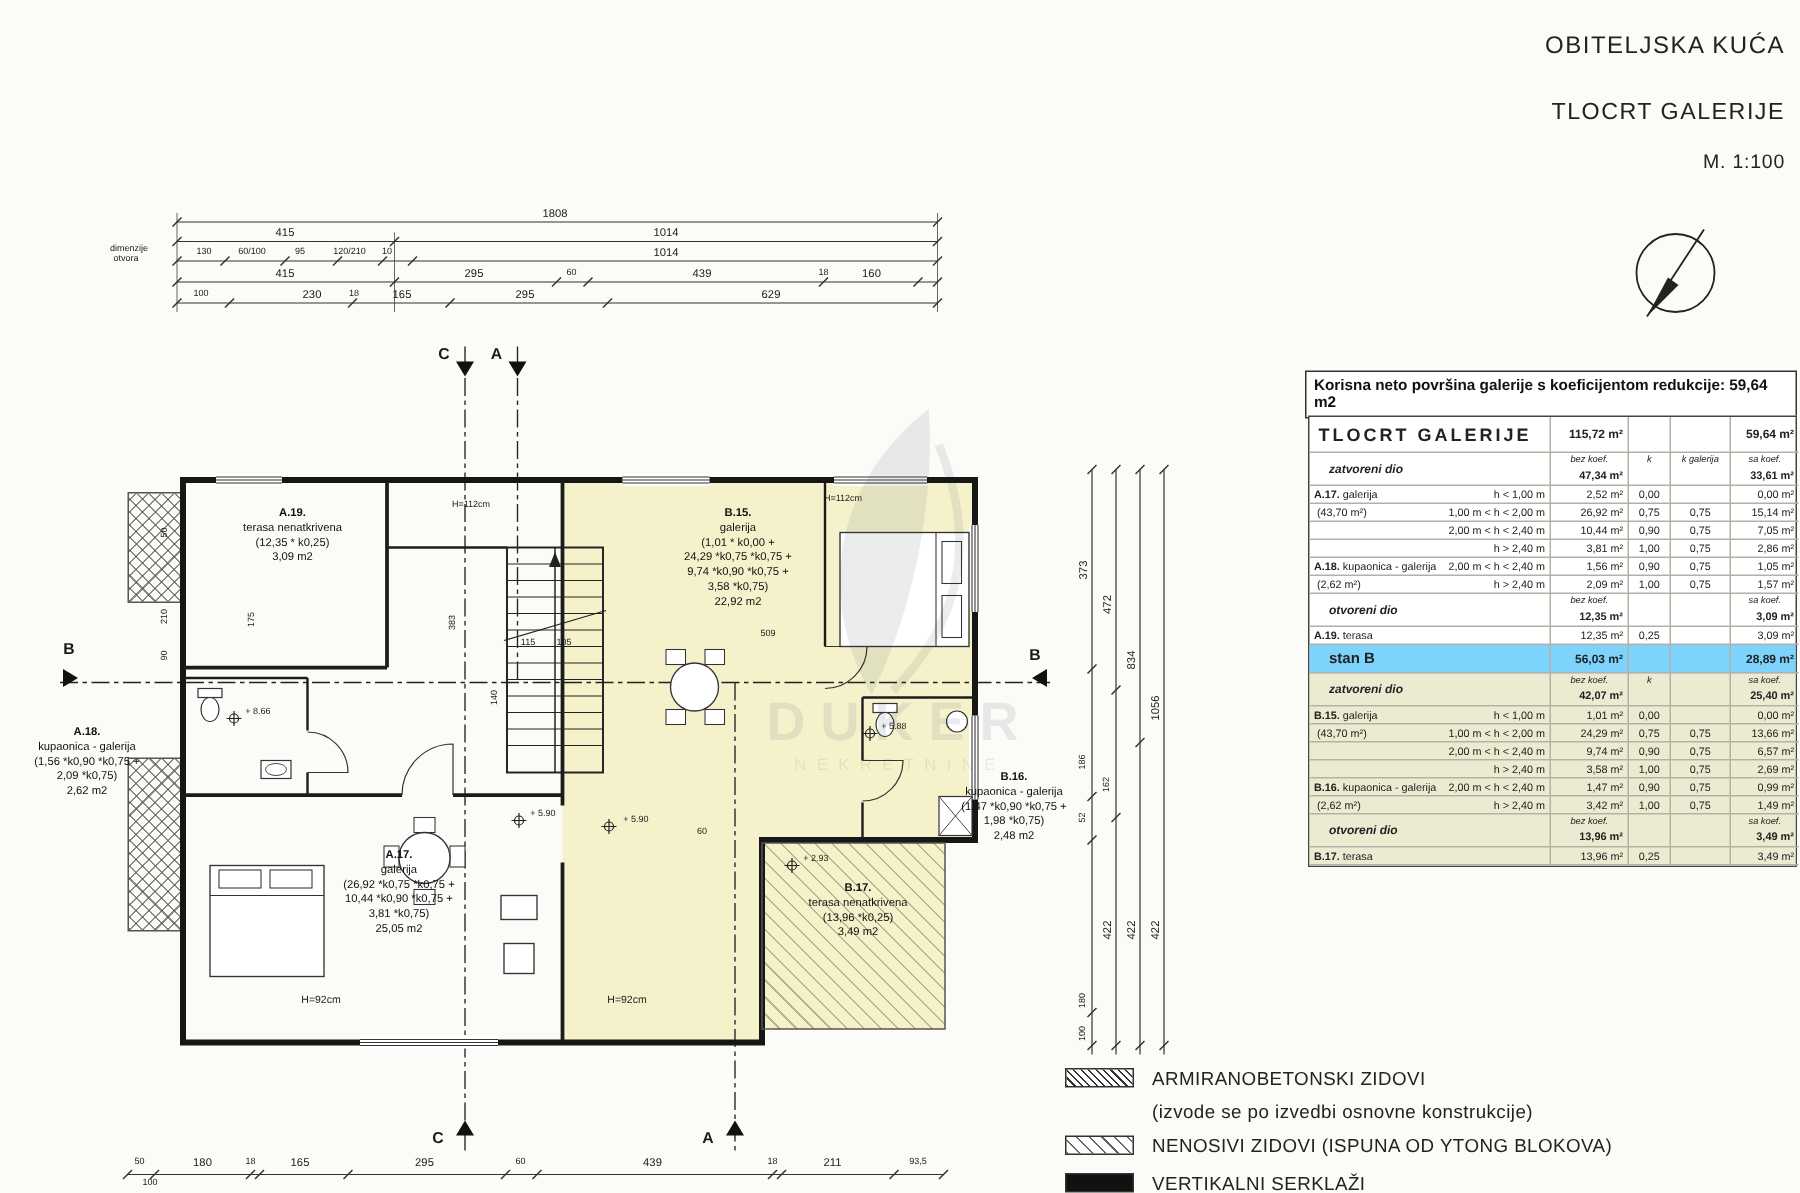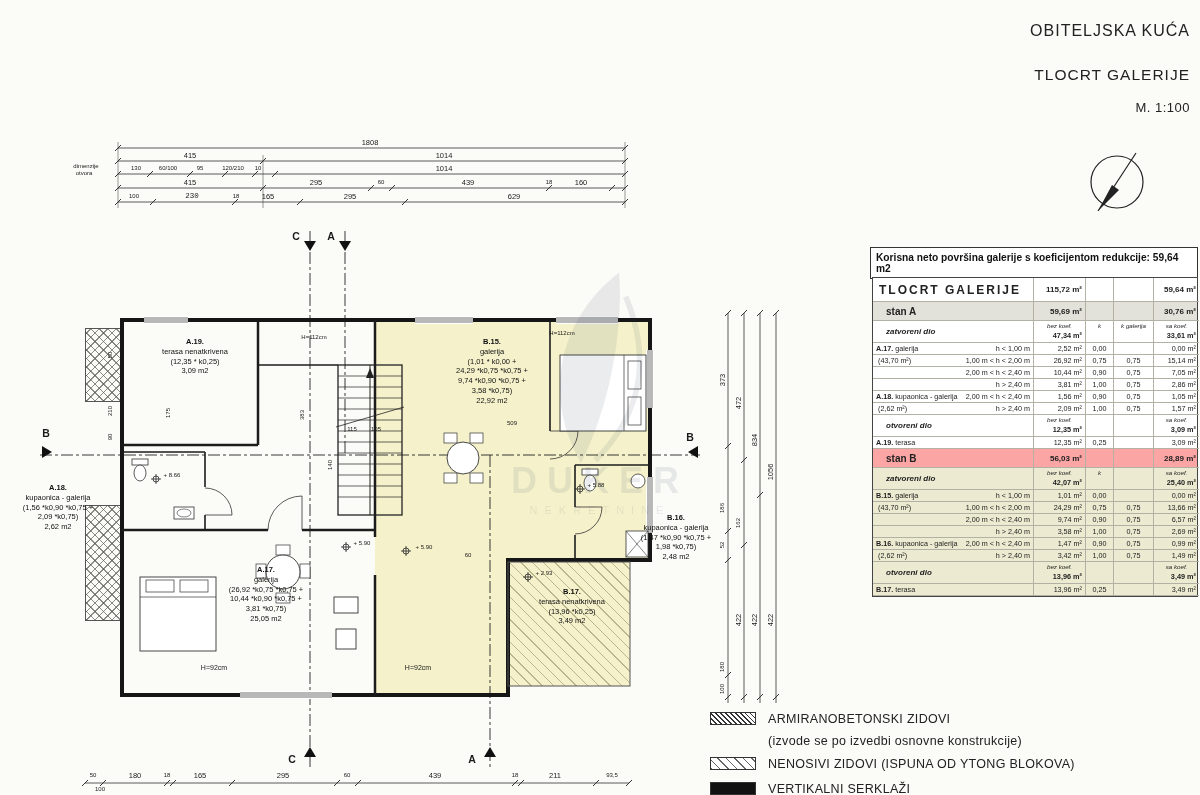--- a/index.html
+++ b/index.html
@@ -39,21 +39,21 @@
   .v.bez,.v.sa { justify-content:flex-end; }
   .ctr { justify-content:center; }
   .code { font-weight:bold; margin-right:2px; white-space:nowrap; }
   .nm { white-space:nowrap; }
   .cond { margin-left:auto; white-space:nowrap; }
   .two { flex-direction:column; align-items:stretch; justify-content:space-between; padding:2px 3px; }
   .two i { font-style:italic; font-size:6.2px; text-align:center; display:block; line-height:1.05; }
   .two b { font-size:7.3px; text-align:right; display:block; }
   .b    { background:#ecead0; }
   .secA { background:#e2e2da; }
-  .secB { background:#fca5a5; }
+  .secB { background:#7dd3fc; }
 
   
   .legend { position:absolute; left:710px; top:706px; color:#222; }
   .legend-row { display:flex; align-items:center; gap:12px; height:25px; }
   .legend-row.note { height:20px; padding-left:58px; font-size:12px; }
   .legend-label { font-size:12.5px; letter-spacing:.3px; }
   .swatch { width:46px; height:13px; border:1px solid #333; background:#fff; flex:0 0 auto; }
   .hatch-rc { background-image:
       repeating-linear-gradient(45deg, #333 0 1px, transparent 1px 3.5px); }
   .hatch-yt { background-image:
@@ -100,27 +100,20 @@
 </svg>
 
 <div class="summary">Korisna neto površina galerije s koeficijentom redukcije: 59,64 m2</div>
 <div class="area-table">
     <div class="trow t-title">
       <div class="c label">TLOCRT GALERIJE</div>
       <div class="c v bez">115,72 m²</div>
       <div class="c v ctr"></div>
       <div class="c v ctr"></div>
       <div class="c v sa">59,64 m²</div>
-    </div>
-    <div class="trow t-section secA">
-      <div class="c label">stan A</div>
-      <div class="c v bez">59,69 m²</div>
-      <div class="c v ctr"></div>
-      <div class="c v ctr"></div>
-      <div class="c v sa">30,76 m²</div>
     </div>
     <div class="trow t-head">
       <div class="c label">zatvoreni dio</div>
       <div class="c v two">
         <i>bez koef.</i>
         <b>47,34 m²</b>
       </div>
       <div class="c v two">
         <i>k</i>
         <b></b>
@@ -572,21 +565,21 @@
       <span class="plabel" style="left: 193px; top: 53px; font-size: 6px;">120/210</span>
       <span class="plabel" style="left: 218px; top: 53px; font-size: 6px;">10</span>
       <span class="plabel" style="left: 404px; top: 53px;">1014</span>
       <span class="plabel" style="left: 150px; top: 67px;">415</span>
       <span class="plabel" style="left: 276px; top: 67px;">295</span>
       <span class="plabel" style="left: 341px; top: 67px; font-size: 6px;">60</span>
       <span class="plabel" style="left: 428px; top: 67px;">439</span>
       <span class="plabel" style="left: 509px; top: 67px; font-size: 6px;">18</span>
       <span class="plabel" style="left: 541px; top: 67px;">160</span>
       <span class="plabel" style="left: 94px; top: 81px; font-size: 6px;">100</span>
-      <span class="plabel" style="left: 152px; top: 81px; font-family: Liberation Mono, monospace;">230</span>
+      <span class="plabel" style="left: 168px; top: 81px;">230</span>
       <span class="plabel" style="left: 196px; top: 81px; font-size: 6px;">18</span>
       <span class="plabel" style="left: 228px; top: 81px;">165</span>
       <span class="plabel" style="left: 310px; top: 81px;">295</span>
       <span class="plabel" style="left: 474px; top: 81px;">629</span>
       <span class="plabel bold" style="left: 256px; top: 121px;">C</span>
       <span class="plabel bold" style="left: 291px; top: 121px;">A</span>
       <span class="plabel bold" style="left: 6px; top: 318px;">B</span>
       <span class="plabel bold" style="left: 650px; top: 322px;">B</span>
       <span class="plabel bold" style="left: 252px; top: 644px;">C</span>
       <span class="plabel bold" style="left: 432px; top: 644px;">A</span>

